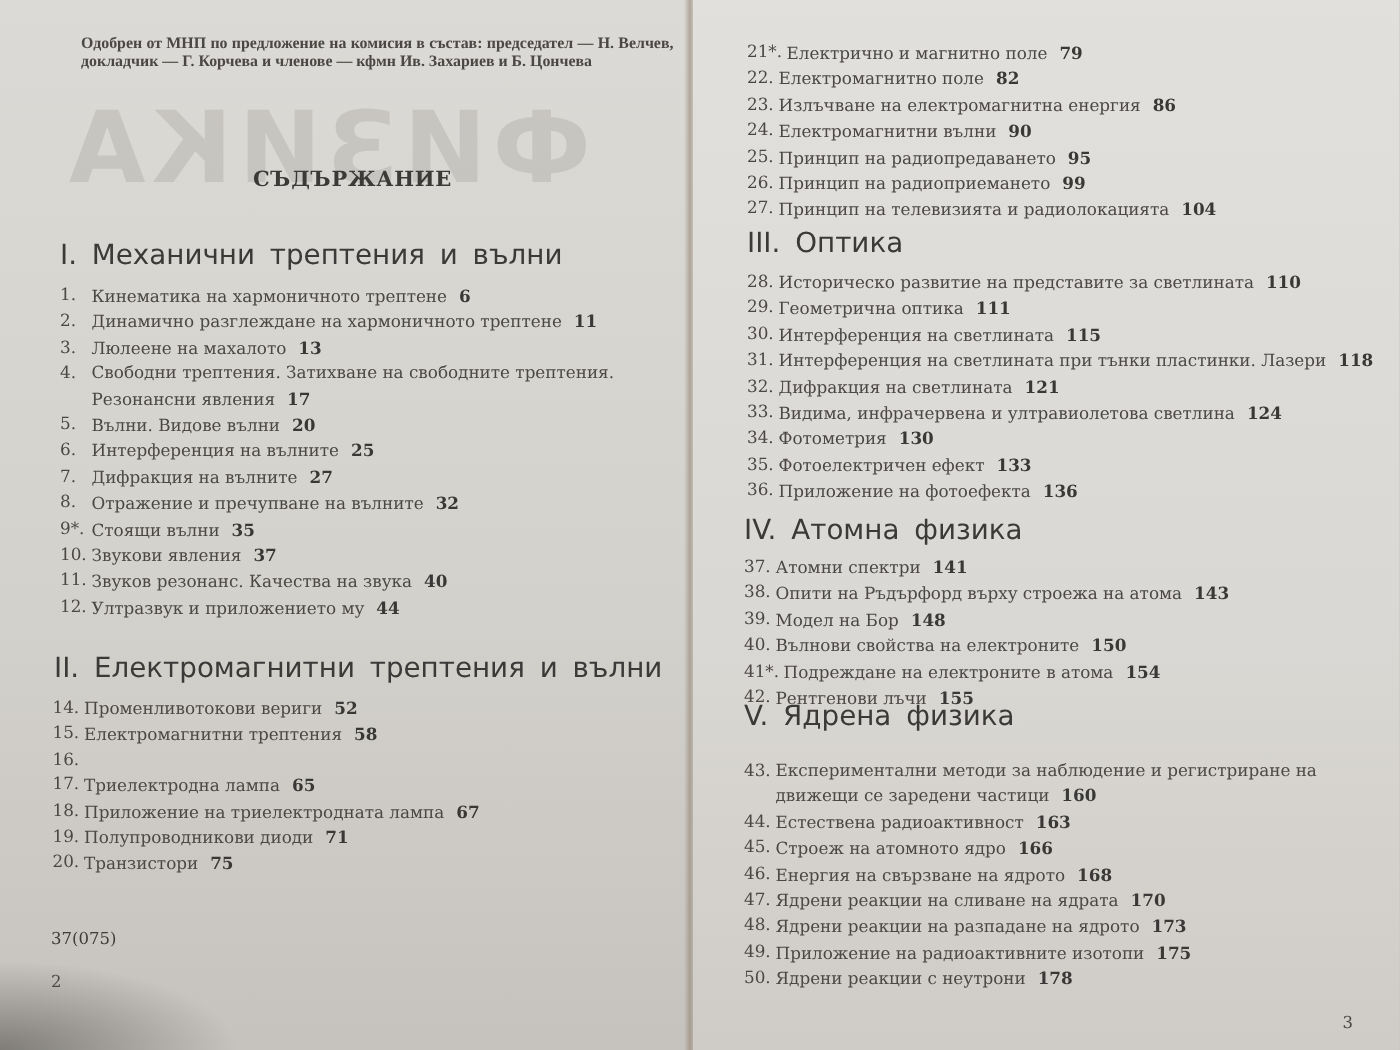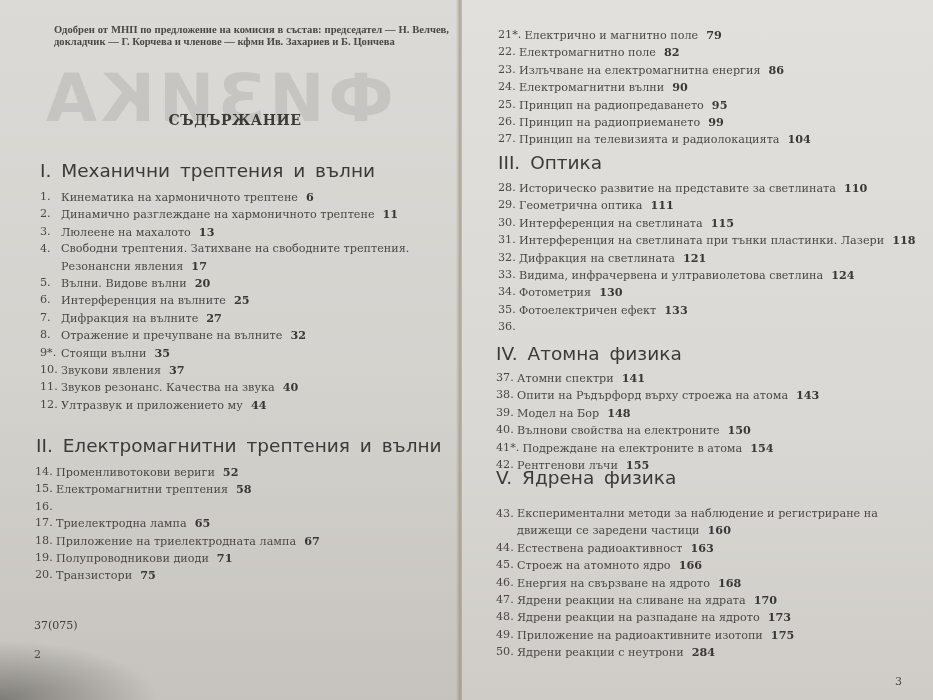--- a/index.html
+++ b/index.html
@@ -224,20 +224,21 @@
       <li class="toc-item">
         <span class="num">34.</span>
         <span class="body"><span>Фотометрия</span><span class="pg">130</span></span>
       </li>
       <li class="toc-item">
         <span class="num">35.</span>
         <span class="body"><span>Фотоелектричен ефект</span><span class="pg">133</span></span>
       </li>
       <li class="toc-item">
         <span class="num">36.</span>
+        <span class="body"><span>Приложение на фотоефекта</span><span class="pg">136</span></span>
       </li>
     </ul>
 
   <div class="section-heading" style="left:34px; top:343px;">IV. Атомна физика</div>
   <ul class="toc-list" style="left:34px; top:370px;">
       <li class="toc-item">
         <span class="num">37.</span>
         <span class="body"><span>Атомни спектри</span><span class="pg">141</span></span>
       </li>
       <li class="toc-item">
@@ -287,18 +288,18 @@
       <li class="toc-item">
         <span class="num">48.</span>
         <span class="body"><span>Ядрени реакции на разпадане на ядрото</span><span class="pg">173</span></span>
       </li>
       <li class="toc-item">
         <span class="num">49.</span>
         <span class="body"><span>Приложение на радиоактивните изотопи</span><span class="pg">175</span></span>
       </li>
       <li class="toc-item">
         <span class="num">50.</span>
-        <span class="body"><span>Ядрени реакции с неутрони</span><span class="pg">284</span></span>
+        <span class="body"><span>Ядрени реакции с неутрони</span><span class="pg">178</span></span>
       </li>
     </ul>
 
   <div class="page-num" style="left:433px; top:675px;">3</div>
 </div>
 
 </body></html>

